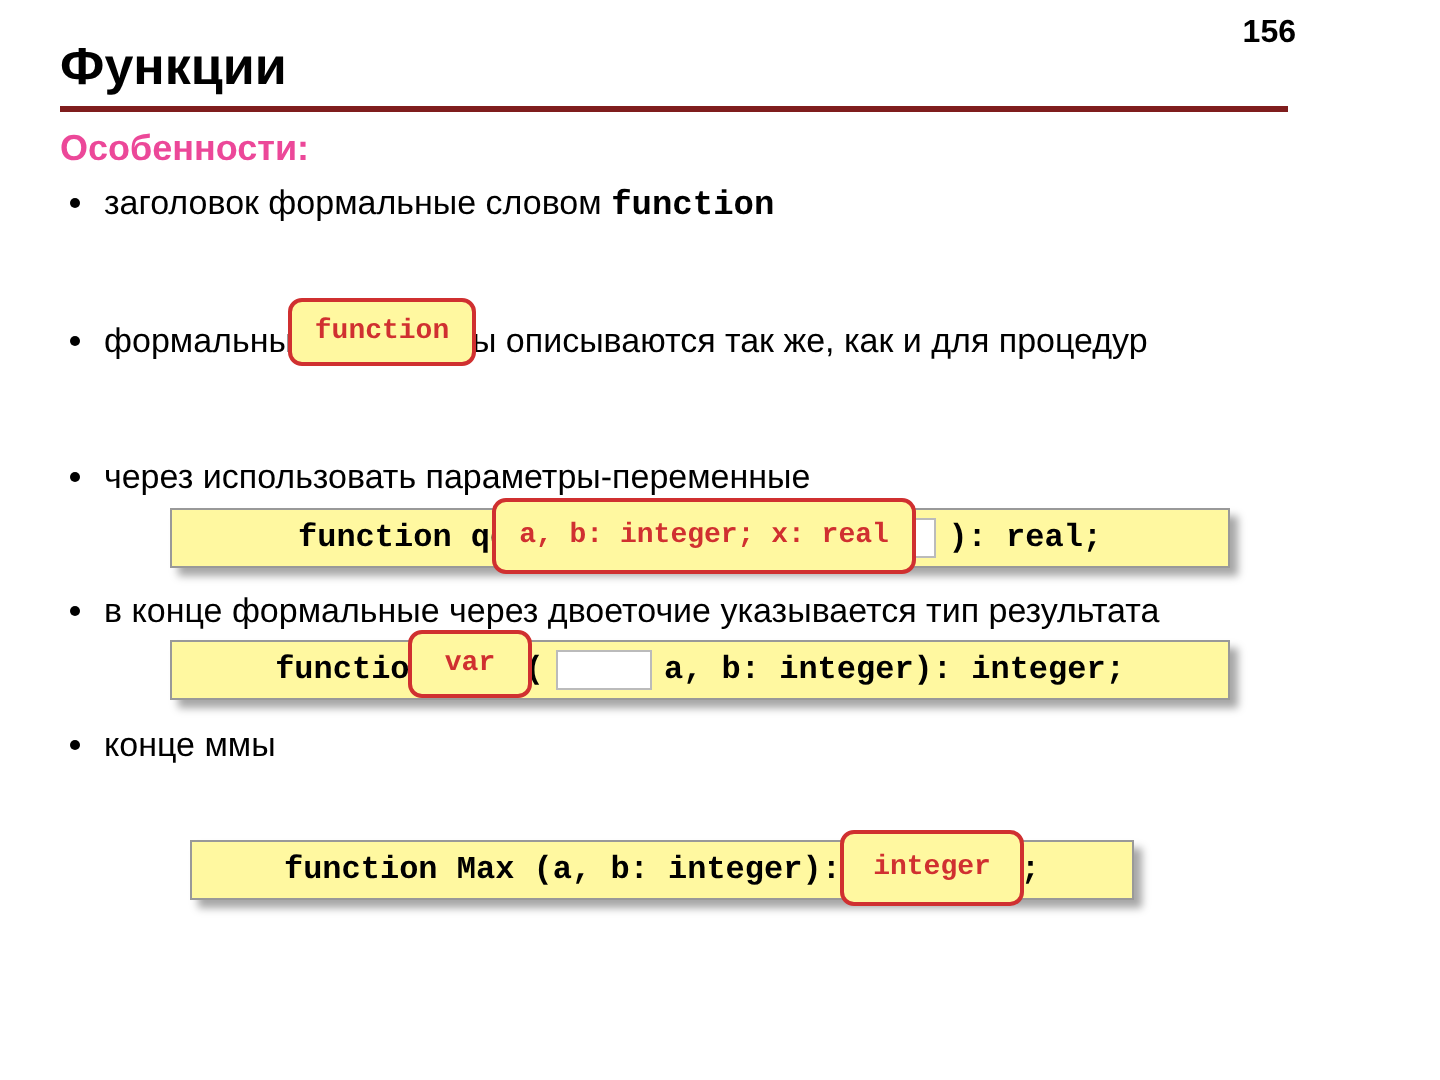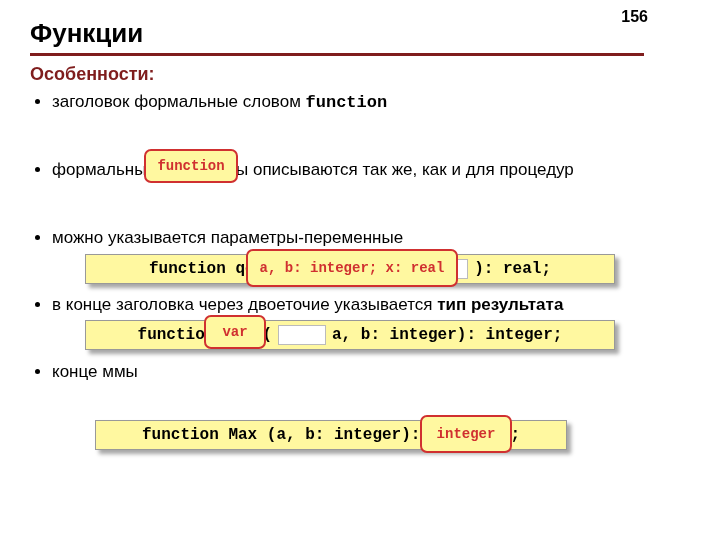--- a/index.html
+++ b/index.html
@@ -27,37 +27,37 @@
     font-size: 16px;
   }
   h1.title {
     font-size: 26px;
     font-weight: bold;
     margin: 6px 0 4px 0;
     border-bottom: 3px solid #7f1d1d;
     padding-bottom: 4px;
   }
   .subhead {
-    color: #7f1d1d;
+    color: #ec4899;
     font-weight: bold;
     font-size: 18px;
     margin: 8px 0 6px 0;
   }
   ul.bullets {
     margin: 0 0 0 22px;
     padding: 0;
     list-style: disc;
     font-size: 17px;
   }
   ul.bullets > li {
     margin: 4px 0 46px 0;
     line-height: 1.25;
   }
   .mono { font-family: "Courier New", monospace; font-weight: bold; }
-  .bold { font-weight: bold; }
+  .bold { font-weight: normal; }
 
   
   .strip {
     position: absolute;
     background: #fff8a0;
     border: 1px solid #999;
     box-shadow: 4px 4px 4px rgba(0,0,0,0.35);
     font-family: "Courier New", monospace;
     font-weight: bold;
     font-size: 16px;
@@ -123,24 +123,24 @@
   <div class="subhead">Особенности:</div>
 
   <ul class="bullets">
     <li>
       <span>заголовок формальные словом </span><span class="mono">function</span>
     </li>
     <li>
       <span>формальные параметры описываются так же, как и для процедур</span>
     </li>
     <li>
-      <span>можно указывается параметры-переменные</span>
+      <span>через использовать параметры-переменные</span>
     </li>
     <li>
-      <span>в конце заголовка через двоеточие указывается </span><span class="bold">тип результата</span>
+      <span>в конце формальные через двоеточие указывается </span><span class="bold">тип результата</span>
     </li>
     <li>
       <span>конце                                                    ммы</span>
     </li>
   </ul>
 
   <div id="red1" class="redbox abs">function</div>
 
   <div id="strip2" class="strip">
     <div class="line">

